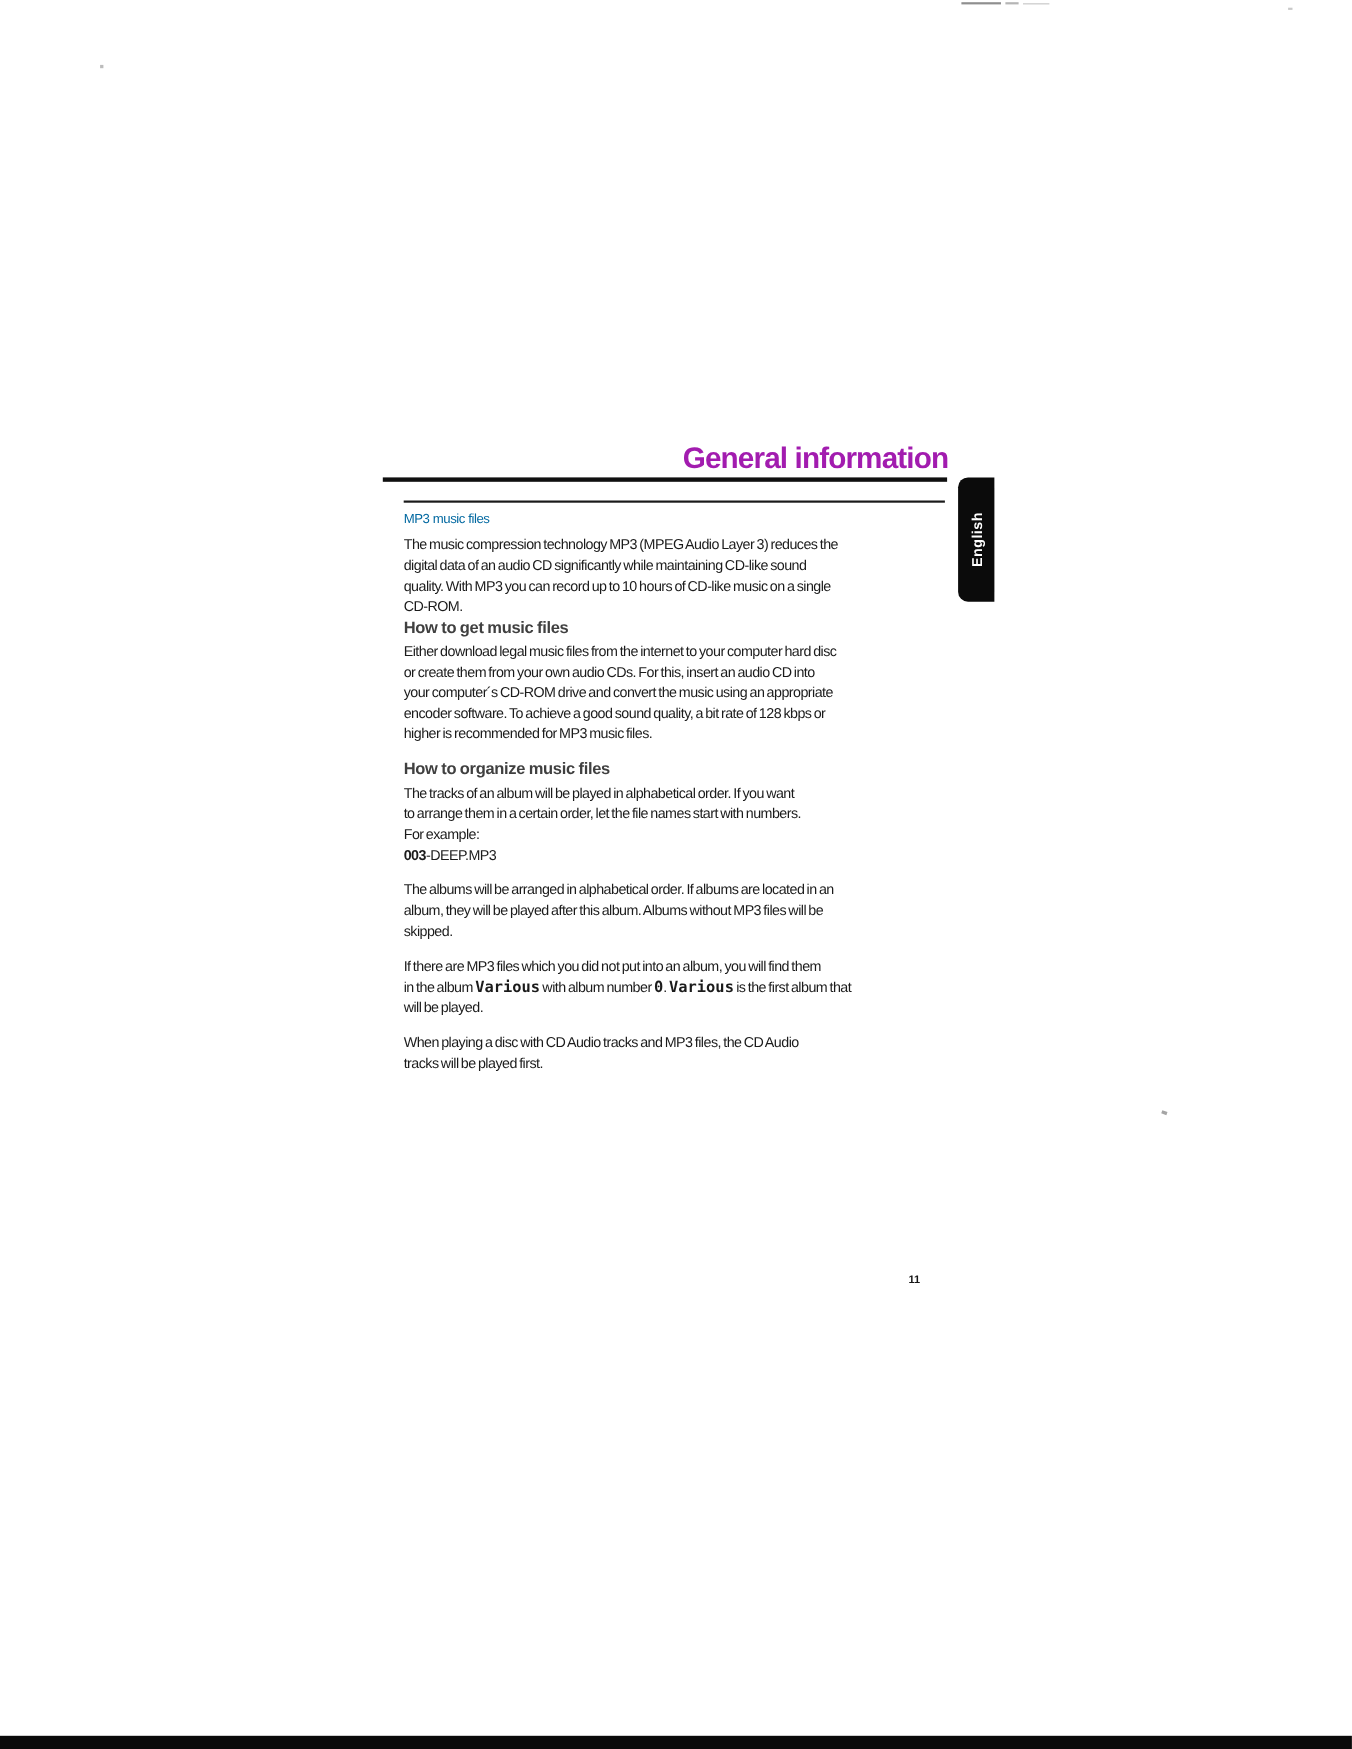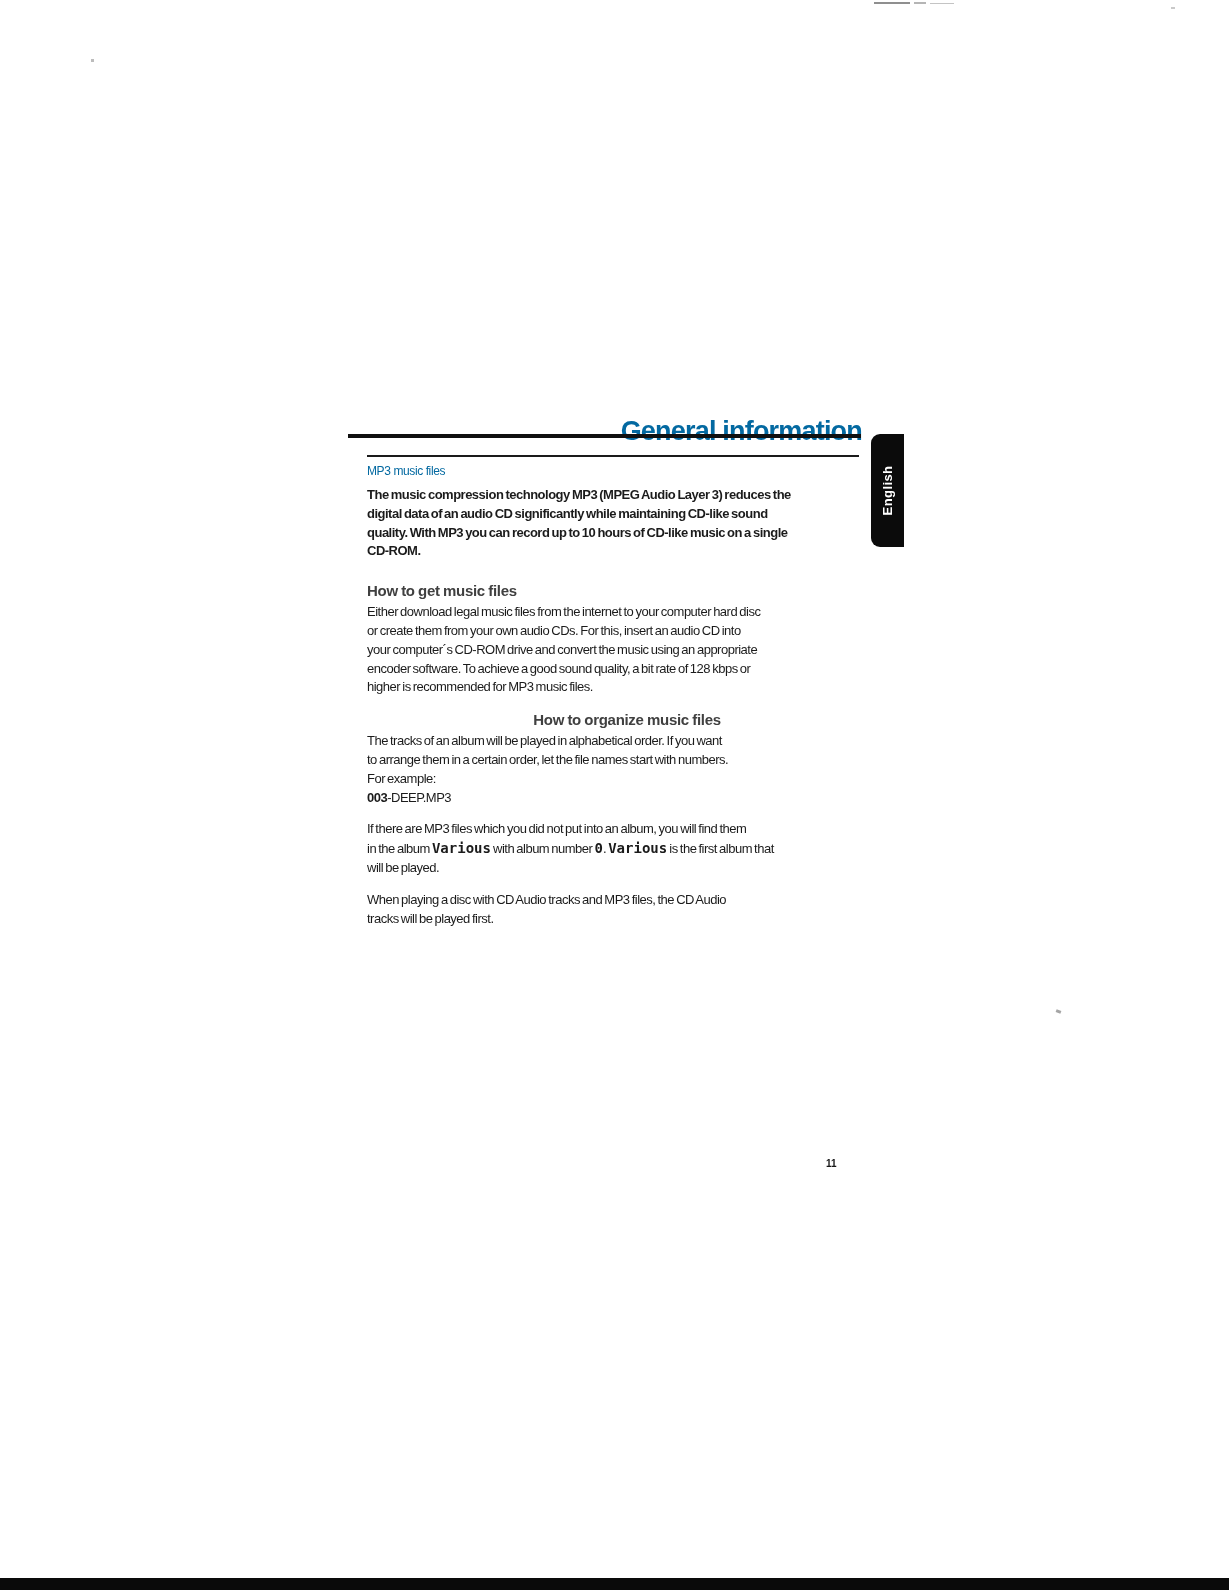--- a/index.html
+++ b/index.html
@@ -7,47 +7,47 @@
     width: 1229px; height: 1590px;
     background: #ffffff;
     position: relative;
     overflow: hidden;
     font-family: "Liberation Sans", sans-serif;
     color: #1c1c1c;
   }
   .abs { position: absolute; }
 
   .page-title {
-    top: 416px; right: 367px;
+    top: 401px; right: 367px;
     font-size: 27px; font-weight: 700; line-height: 30px;
-    letter-spacing: -0.8px; color: #0369a1;
+    letter-spacing: -0.8px; color: #a21caf;
     white-space: nowrap;
   }
   .rule-thick { left: 348px; top: 434px; width: 513px; height: 4px; background: #101010; }
   .rule-thin  { left: 367px; top: 455px; width: 492px; height: 2px; background: #1a1a1a; }
 
   .content { left: 367px; top: 459px; width: 520px; }
 
   .section-h2 {
     font-size: 12px; font-weight: 400; letter-spacing: -0.4px;
     line-height: 24px; margin: 0 0 3px 0; color: #0369a1;
   }
   .section-h3 {
     font-size: 15px; font-weight: 700; letter-spacing: -0.3px; word-spacing: -0.5px;
     line-height: 20px; margin: 0 0 2px 0; color: #404040;
   }
-  .h3-spaced { margin-top: 4px; text-align: center; }
+  .h3-spaced { margin-top: 4px; }
   .para {
     font-size: 13px; line-height: 18.8px;
     letter-spacing: -0.5px; word-spacing: -1px;
     margin: 0 0 13px 0;
     white-space: pre;
     color: #1b1b1b;
   }
-  .para-tight { margin-bottom: 20px; font-weight: bold; }
+  .para-tight { margin-bottom: 0; }
   .para b { font-weight: 700; }
   .display-font {
     font-family: "DejaVu Sans Mono", monospace;
     font-weight: 700; font-size: 14px; letter-spacing: 0; margin-top: 19px;
   }
 
   .lang-tab {
     left: 871px; top: 434px; width: 33px; height: 113px;
     background: #0b0b0b;
     border-radius: 9px 0 0 9px;
@@ -98,20 +98,23 @@
 your computer´s CD-ROM drive and convert the music using an appropriate
 encoder software. To achieve a good sound quality, a bit rate of 128 kbps or
 higher is recommended for MP3 music files.</div>
 
   <div class="section-h3 h3-spaced">How to organize music files</div>
 
   <div class="para"><span>The tracks of an album will be played in alphabetical order. If you want
 to arrange them in a certain order, let the file names start with numbers.
 For example:</span><div><b>003</b><span>-DEEP.MP3</span></div></div>
 
+  <div class="para">The albums will be arranged in alphabetical order. If albums are located in an
+album, they will be played after this album. Albums without MP3 files will be
+skipped.</div>
 
   <div class="para"><span>If there are MP3 files which you did not put into an album, you will find them
 in the album </span><span class="display-font">Various</span><span> with album number </span><span class="display-font">0</span><span>. </span><span class="display-font">Various</span><span> is the first album that
 will be played.</span></div>
 
   <div class="para">When playing a disc with CD Audio tracks and MP3 files, the CD Audio
 tracks will be played first.</div>
 </div>
 
 <div class="abs page-number">11</div>

